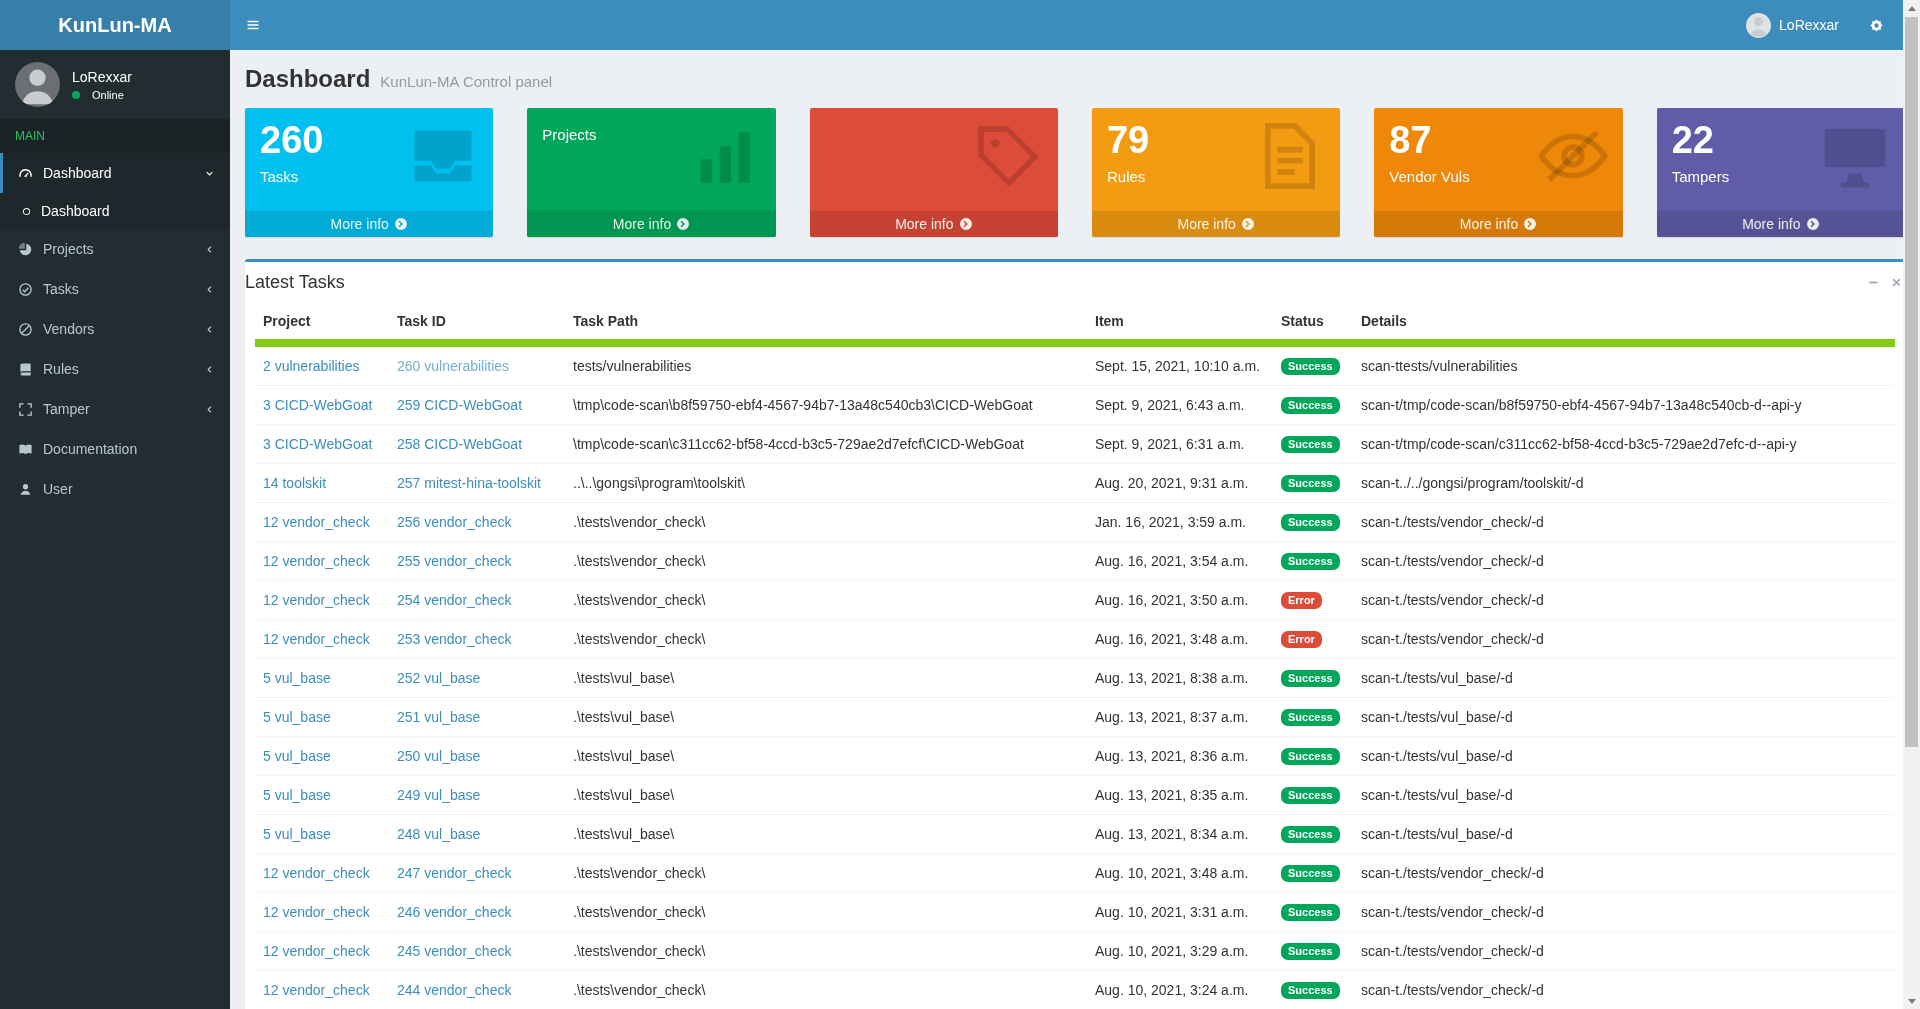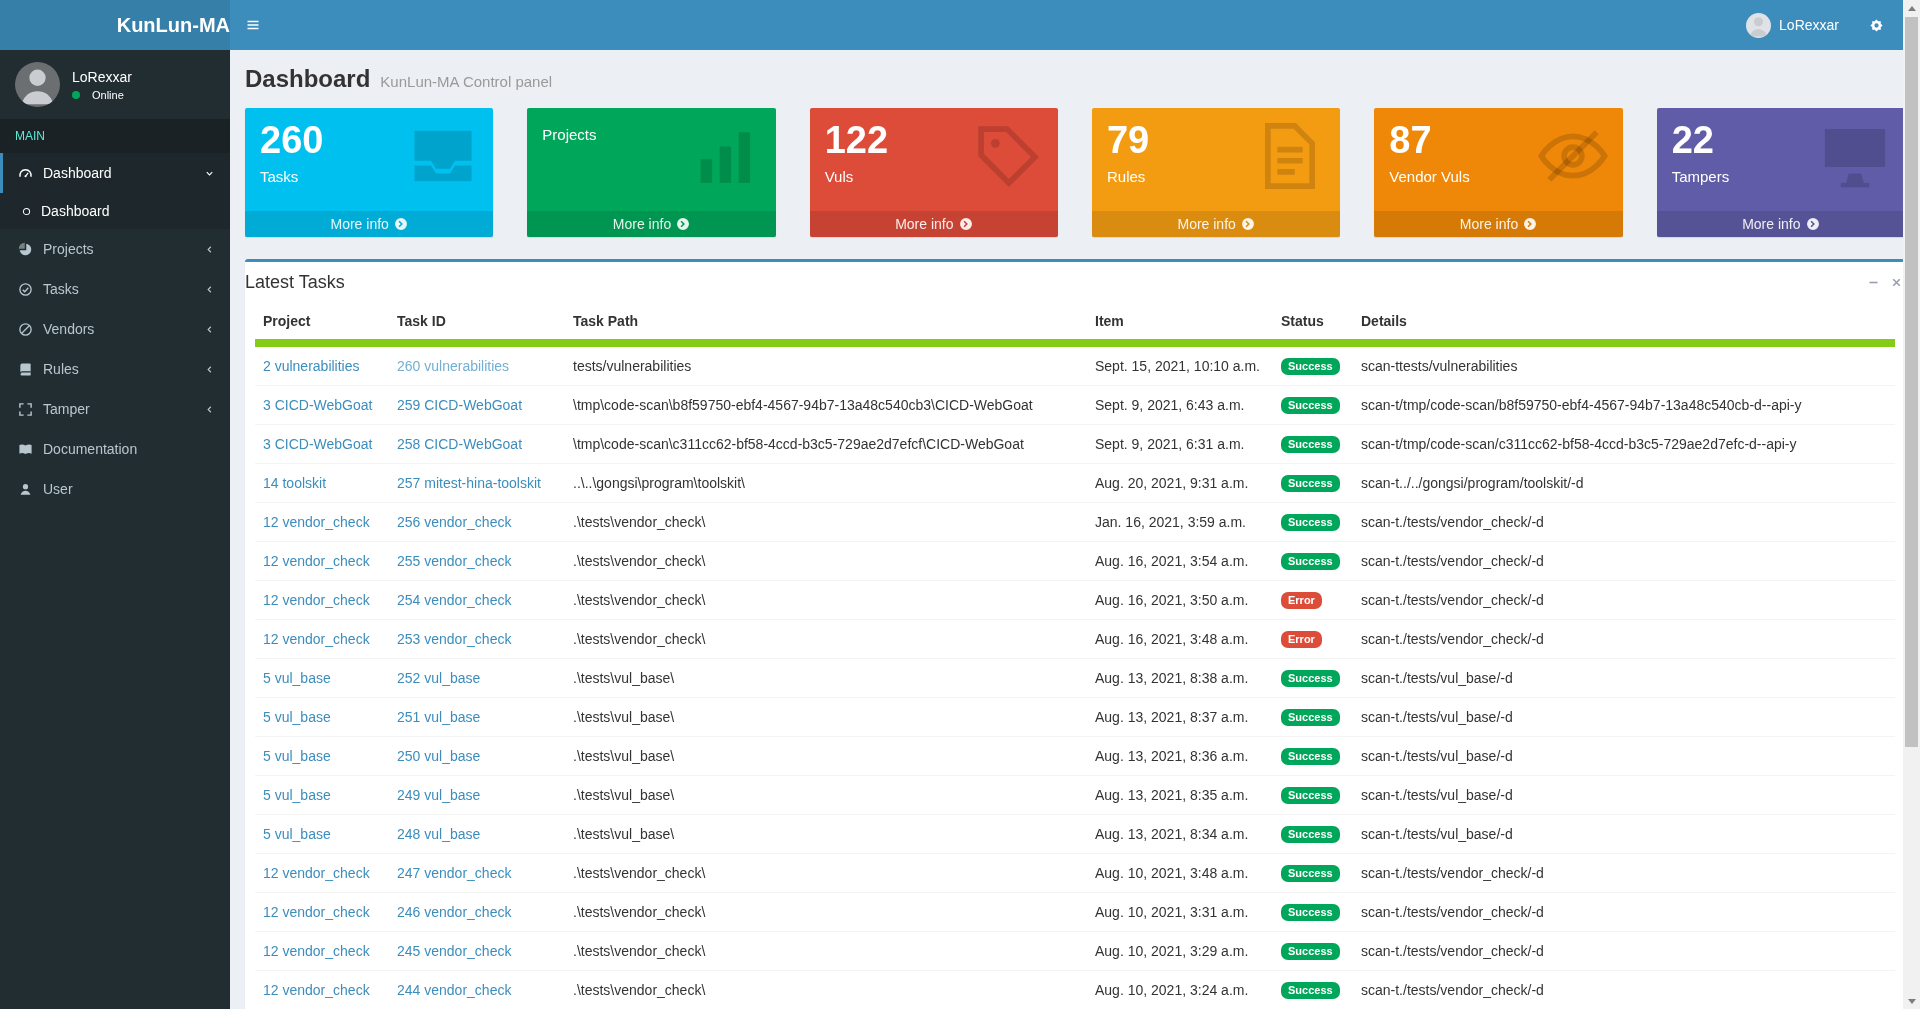--- a/index.html
+++ b/index.html
@@ -3,28 +3,28 @@
 <meta charset="utf-8">
 <style>
   *{box-sizing:border-box;margin:0;padding:0}
   html,body{width:1920px;height:1009px;overflow:hidden}
   body{font-family:"Liberation Sans",sans-serif;font-size:14px;color:#333;background:#ecf0f5}
   a{text-decoration:none;cursor:pointer}
   .page{position:relative;width:1920px;height:1009px;overflow:hidden}
 
   
   .sidebar{position:absolute;left:0;top:0;width:230px;height:100%;background:#222d32;z-index:20}
-  .logo{height:50px;background:#367fa9;color:#fff;font-size:20px;font-weight:bold;display:flex;align-items:center;justify-content:flex-end;cursor:pointer}
+  .logo{height:50px;background:#367fa9;color:#fff;font-size:20px;font-weight:bold;display:flex;align-items:center;justify-content:center;cursor:pointer}
   .user-panel{display:flex;align-items:center;padding:12px 15px;gap:12px}
   .avatar-circle{width:45px;height:45px;border-radius:50%;background:#6b6f72;overflow:hidden;flex:0 0 45px;display:block}
   .avatar-circle svg{width:100%;height:100%;display:block}
   .user-info .user-name{color:#fff;font-size:14px;margin-bottom:4px}
   .user-status{color:#fff;font-size:11px;display:flex;align-items:center;gap:12px;cursor:pointer}
   .dot{width:8px;height:8px;border-radius:50%;display:inline-block;background:#00a65a}
-  .sidebar-section{background:#1a2226;color:#5eead4;font-size:12px;padding:10px 15px}
+  .sidebar-section{background:#1a2226;color:#22c55e;font-size:12px;padding:10px 15px}
   .sidebar-menu{list-style:none}
   .menu-item{display:flex;align-items:center;padding:12px 15px;color:#b8c7ce;font-size:14px;cursor:pointer;border-left:3px solid transparent}
   .menu-item .icon{width:15px;height:15px;margin-right:10px;flex:0 0 15px}
   .menu-item .chev{margin-left:auto;margin-right:0;width:11px;height:11px;flex:0 0 11px}
   .menu-item.active{background:#1e282c;color:#fff;border-left-color:#3c8dbc}
   .treeview-menu{list-style:none;background:#2c3b41}
   .sub-item{display:flex;align-items:center;padding:10px 15px 10px 22px;color:#8aa4af;font-size:14px;cursor:pointer}
   .sub-item .icon{width:9px;height:9px;margin-right:10px;flex:0 0 9px}
   .sub-item.active{background:#1e282c;color:#fff}
 
@@ -311,24 +311,20 @@
             <a class="ib-footer">
               <span>More info</span>
               <span class="icon more-icon">
                 <svg viewBox="0 0 16 16">
                   <path fill="currentColor" fill-rule="evenodd" d="M8 1.2A6.8 6.8 0 1 0 8 14.8 6.8 6.8 0 0 0 8 1.2zm-1.6 3 3.8 3.8-3.8 3.8-1.2-1.2 2.6-2.6-2.6-2.6z"></path>
                 </svg>
               </span>
             </a>
           </div>
           <div class="small-box" style="background: rgb(221, 75, 57);">
-            <div class="inner">
-              <div class="ib-value">122</div>
-              <div class="ib-label">Vuls</div>
-            </div>
             <span class="icon big-icon">
               <svg viewBox="0 0 24 24" fill="none" stroke="currentColor" stroke-width="1.8">
                 <path d="M3.5 3.5h8.2l8.8 8.8-8.2 8.2-8.8-8.8z"></path>
                 <circle cx="8" cy="8" r="1.4" fill="currentColor" stroke="none"></circle>
               </svg>
             </span>
             <a class="ib-footer">
               <span>More info</span>
               <span class="icon more-icon">
                 <svg viewBox="0 0 16 16">

